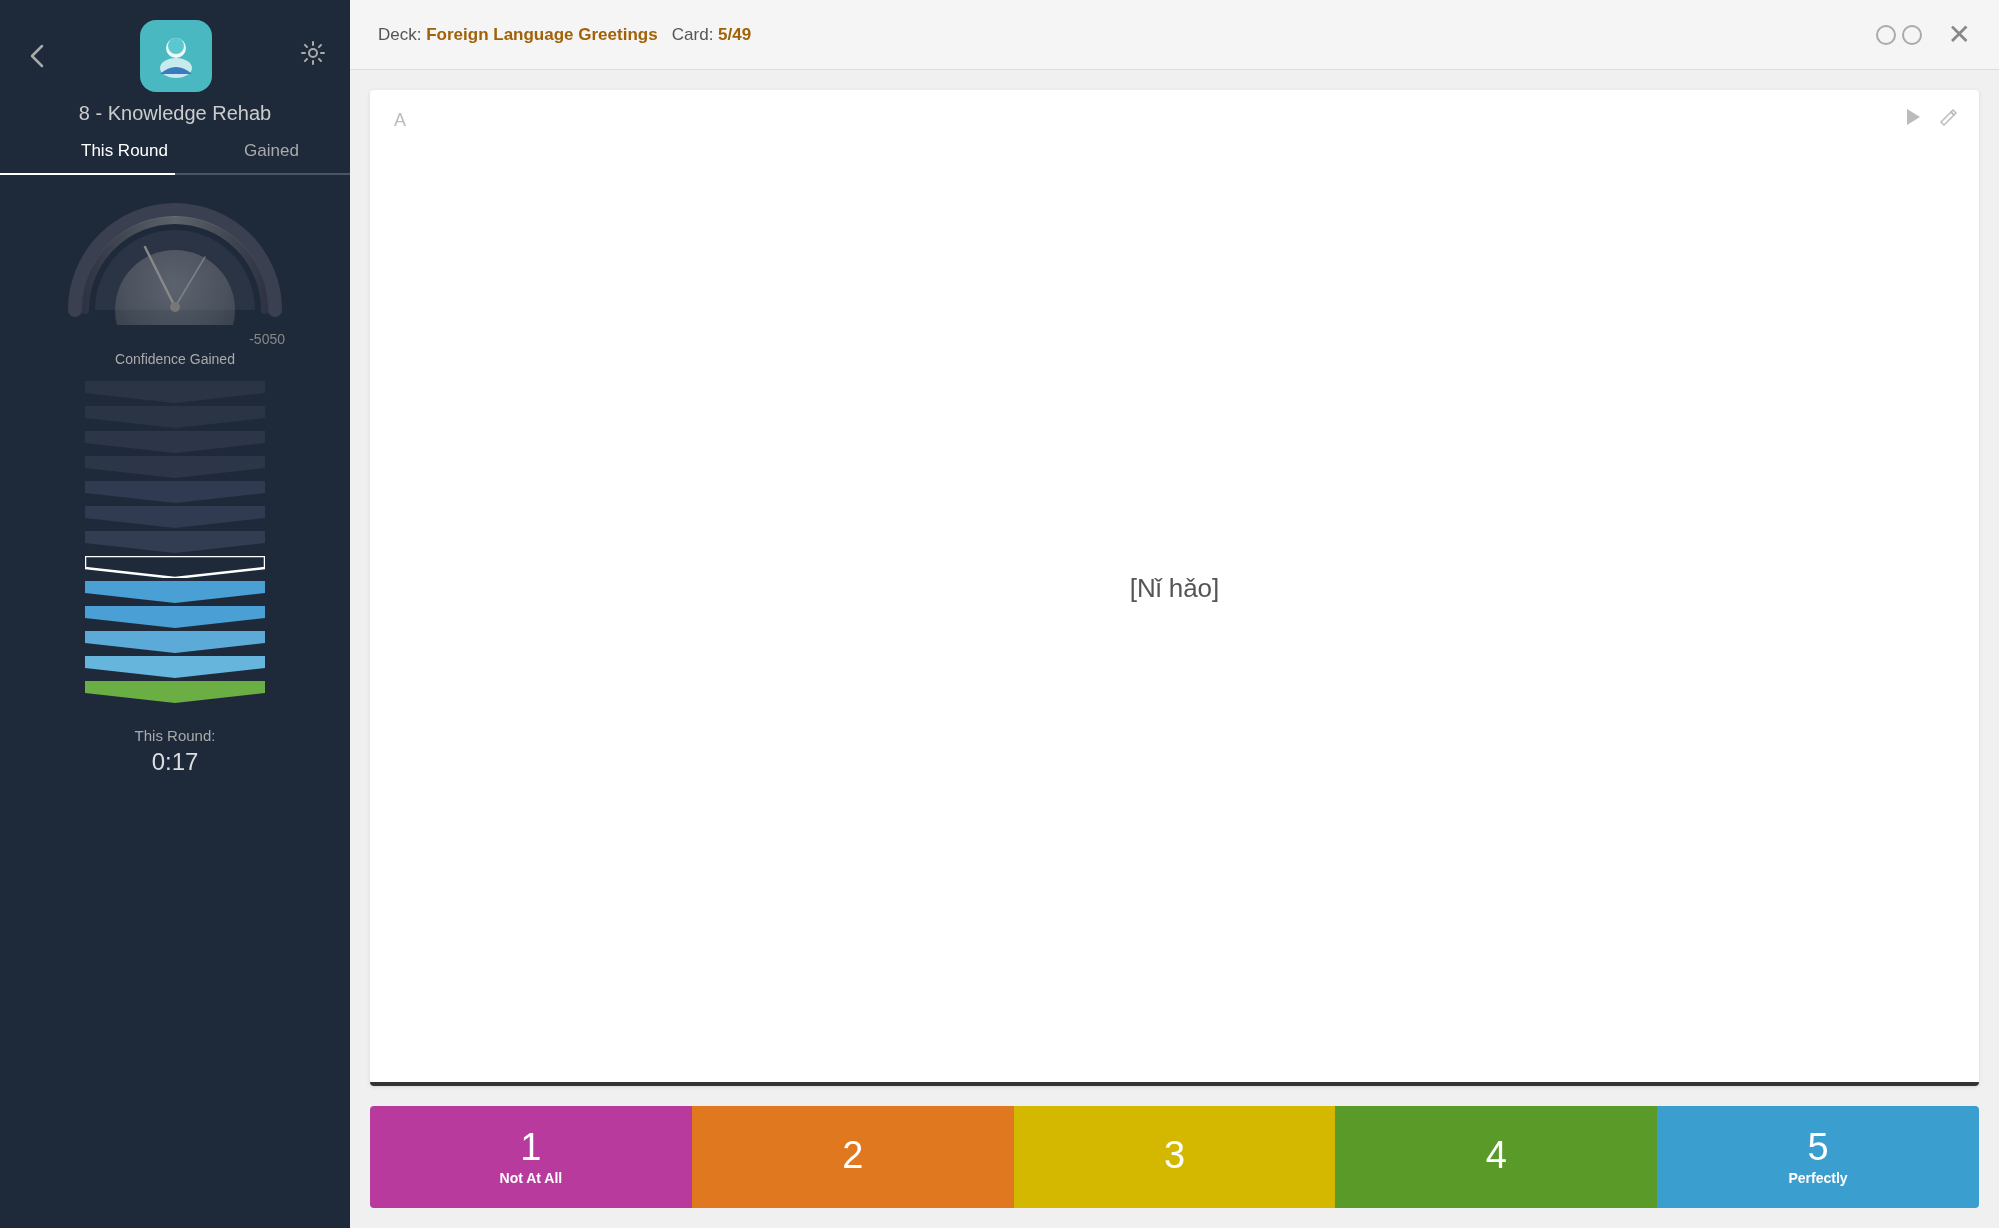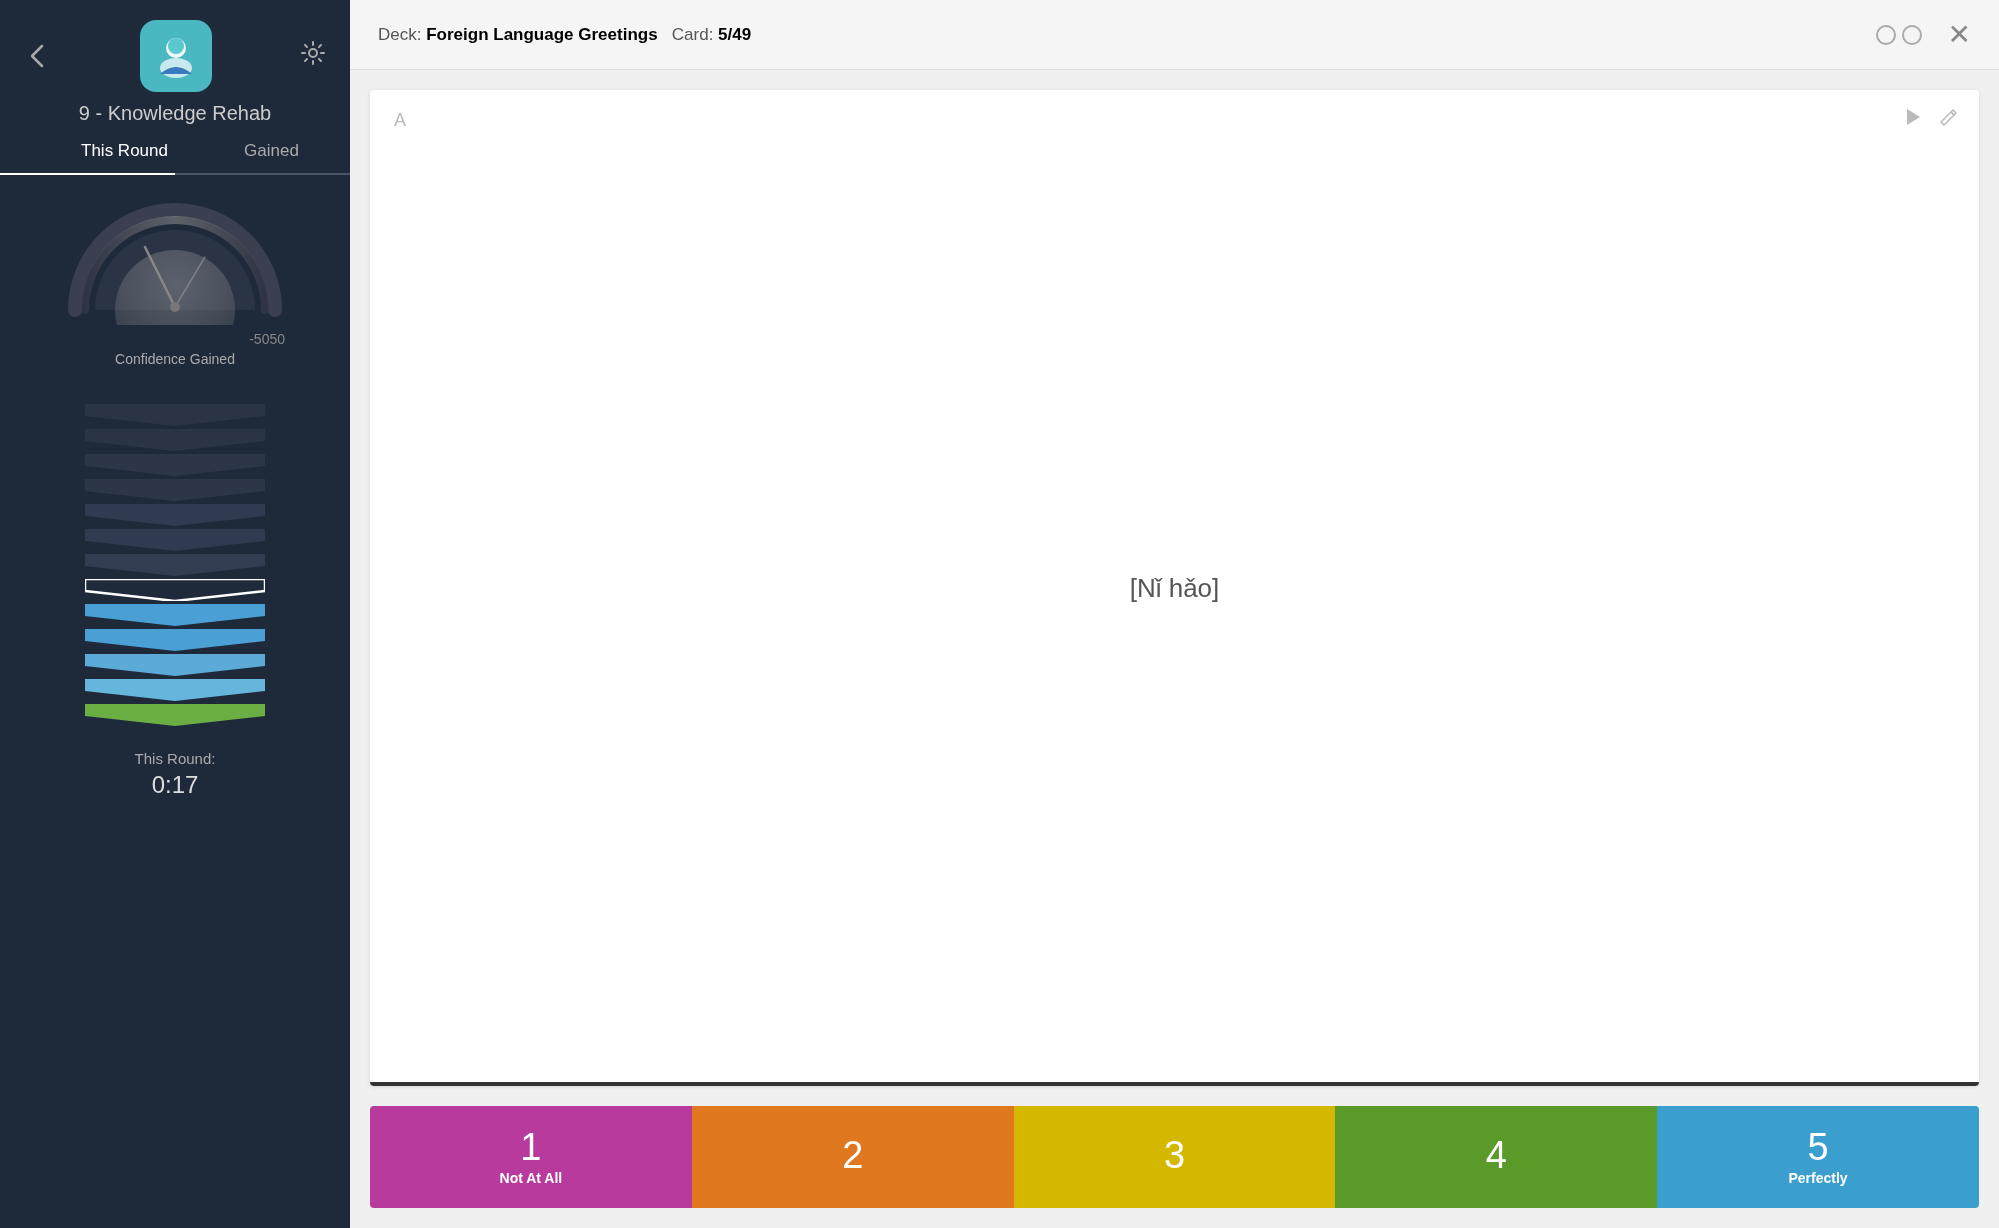--- a/index.html
+++ b/index.html
@@ -99,21 +99,21 @@
       display: flex;
       justify-content: flex-end;
       width: 220px;
       color: #888;
       font-size: 14px;
       margin-bottom: 4px;
     }
     .confidence-label {
       color: #aaa;
       font-size: 14px;
-      margin-bottom: 37px;
+      margin-bottom: 14px;
     }
 
     
     .chevrons-container {
       display: flex;
       flex-direction: column;
       align-items: center;
       gap: 3px;
       width: 220px;
       margin-bottom: 24px;
@@ -147,21 +147,21 @@
       align-items: center;
       justify-content: space-between;
       border-bottom: 1px solid #ddd;
       height: 70px;
     }
     .header-left {
       font-size: 17px;
       color: #555;
     }
     .header-left strong {
-      color: #000000;
+      color: #a16207;
       font-weight: 600;
     }
     .header-icons {
       display: flex;
       align-items: center;
       gap: 10px;
     }
     .card-circles {
       display: flex;
       gap: 6px;
@@ -305,21 +305,21 @@
       </svg>
     </div>
     <div class="gear-btn">
       <svg width="26" height="26" viewBox="0 0 26 26" fill="none">
         <circle cx="13" cy="13" r="4" stroke="#aaa" stroke-width="2"></circle>
         <path d="M13 2v3M13 21v3M2 13h3M21 13h3M4.9 4.9l2.1 2.1M18.9 18.9l2.1 2.1M4.9 21.1l2.1-2.1M18.9 7.1l2.1-2.1" stroke="#aaa" stroke-width="2" stroke-linecap="round"></path>
       </svg>
     </div>
   </div>
 
-  <div class="deck-title">9 - Knowledge Rehab</div>
+  <div class="deck-title">8 - Knowledge Rehab</div>
 
   <div class="tabs">
     <div class="tab active">This Round</div>
     <div class="tab">Gained</div>
   </div>
   <div class="tab-underline"></div>
 
   <div class="gauge-container">
     <svg width="220" height="130" viewBox="0 0 220 130">
 

